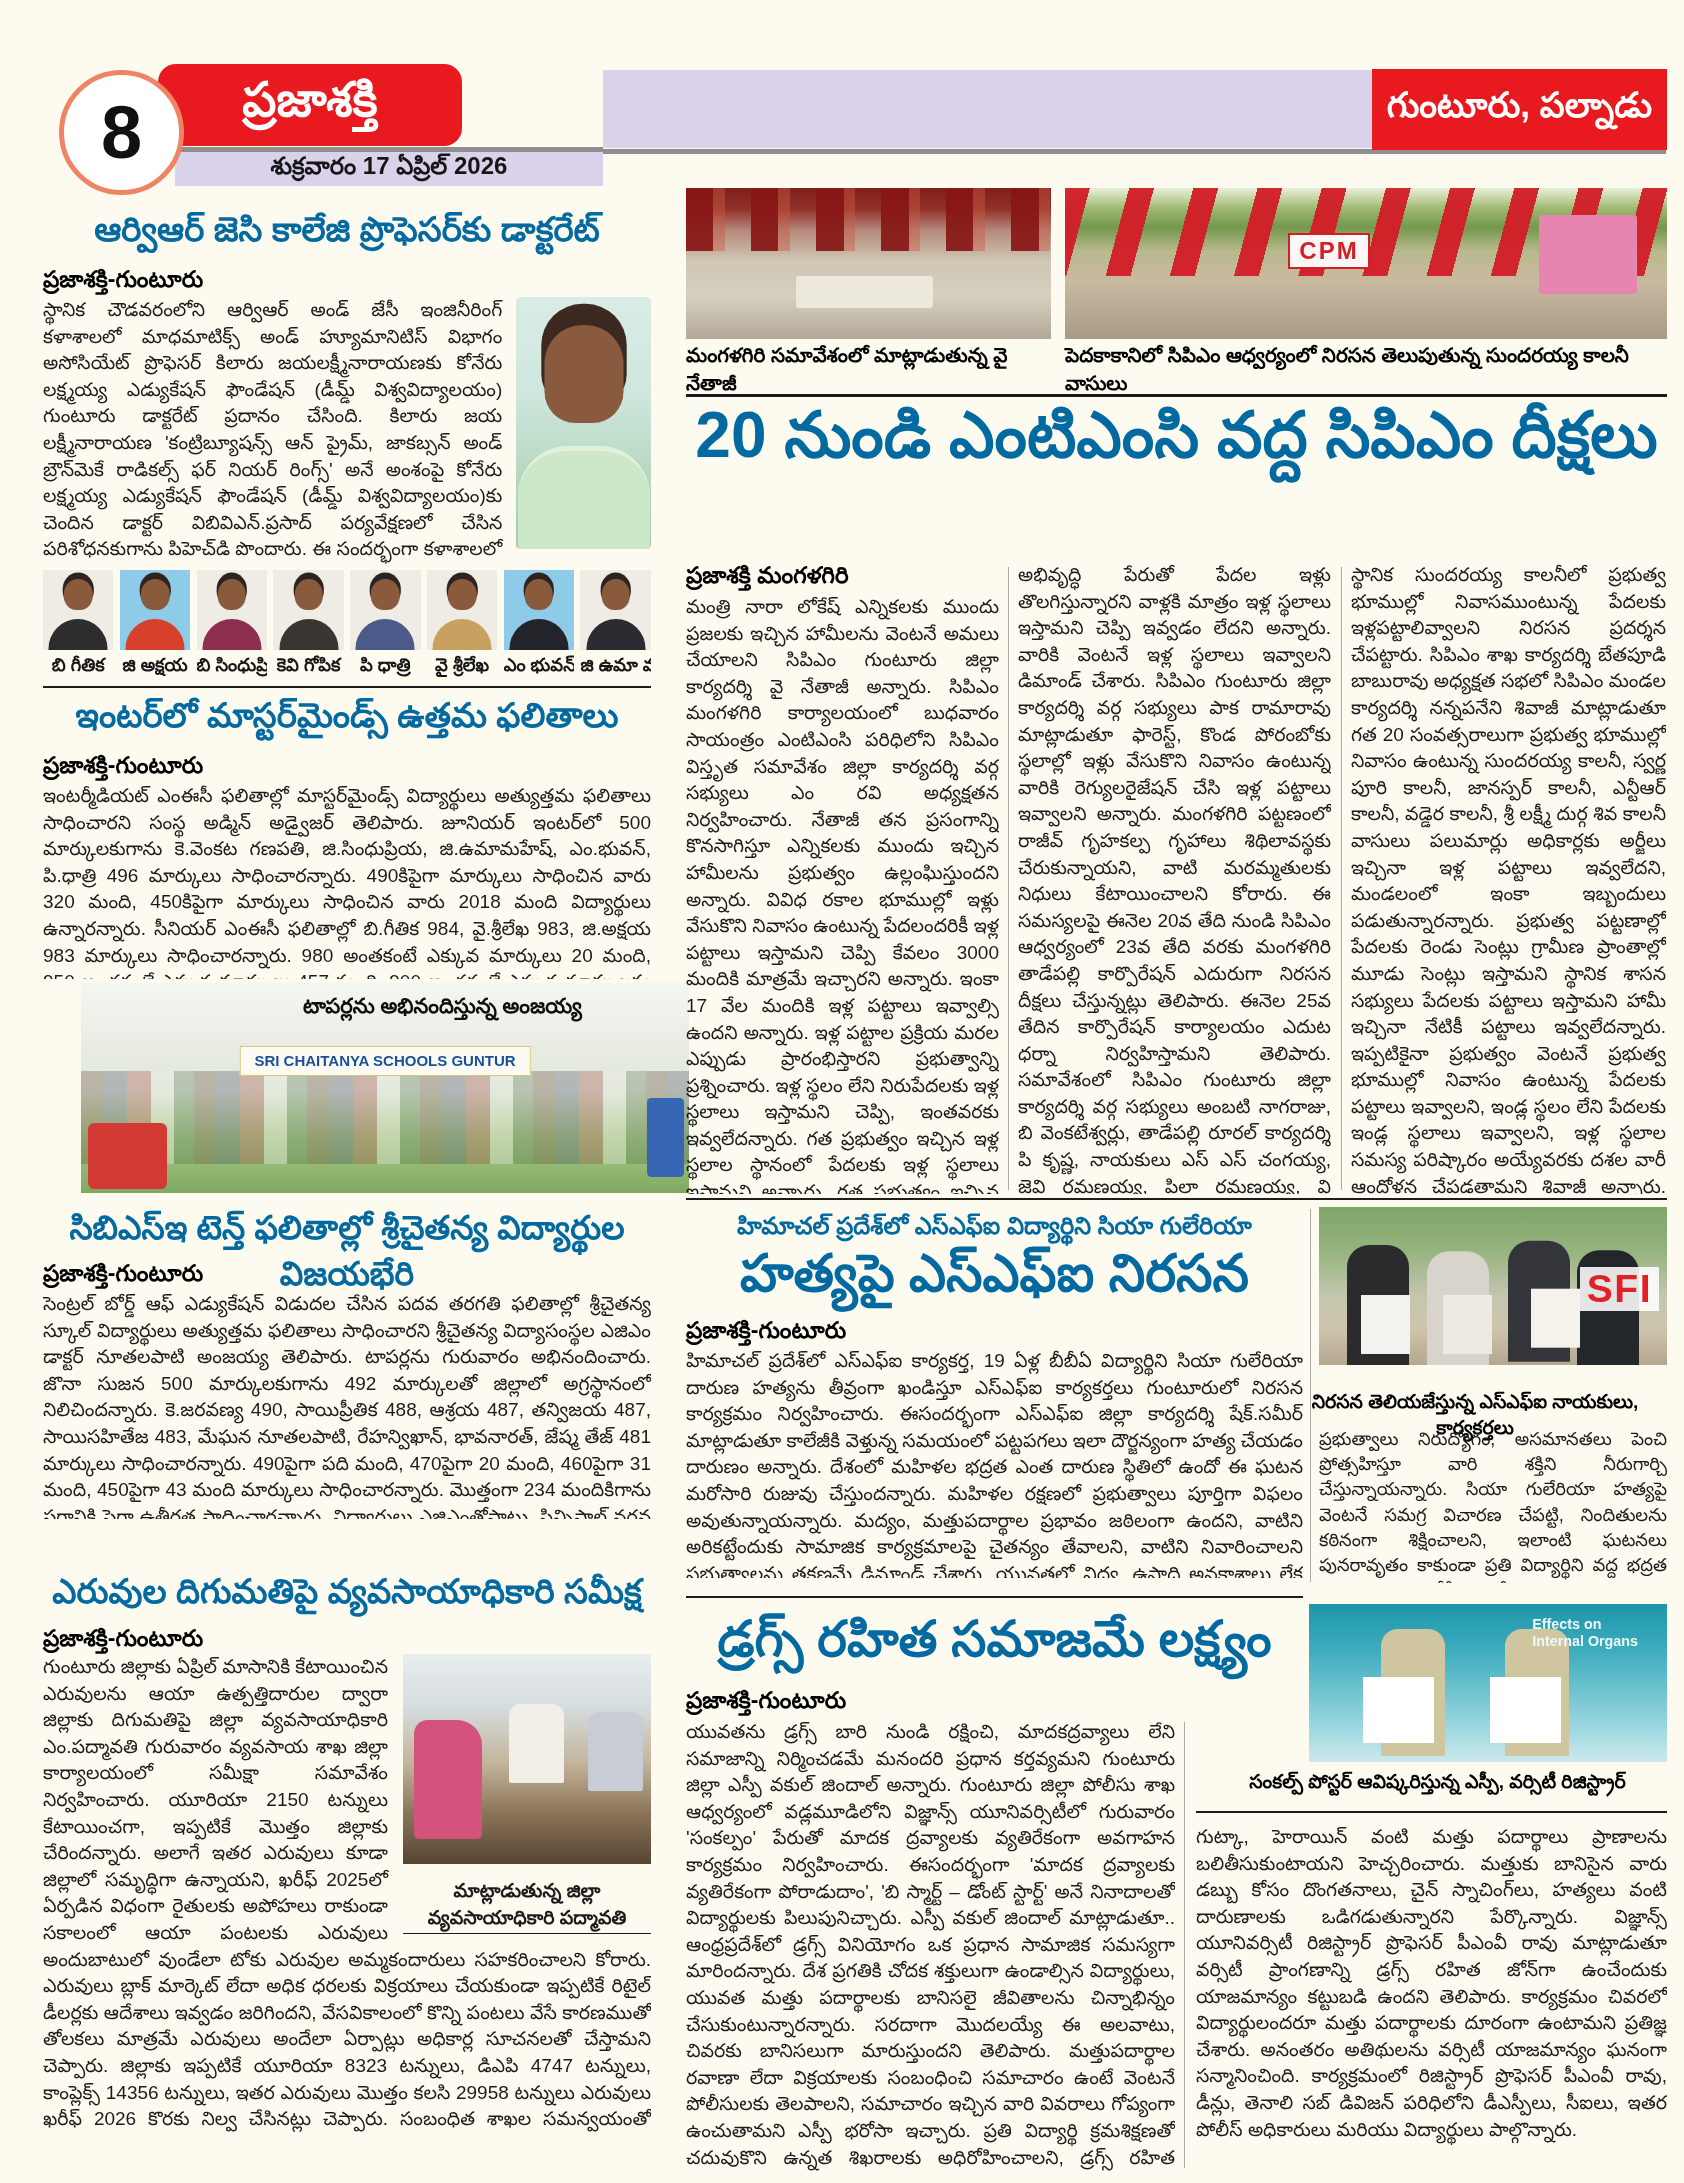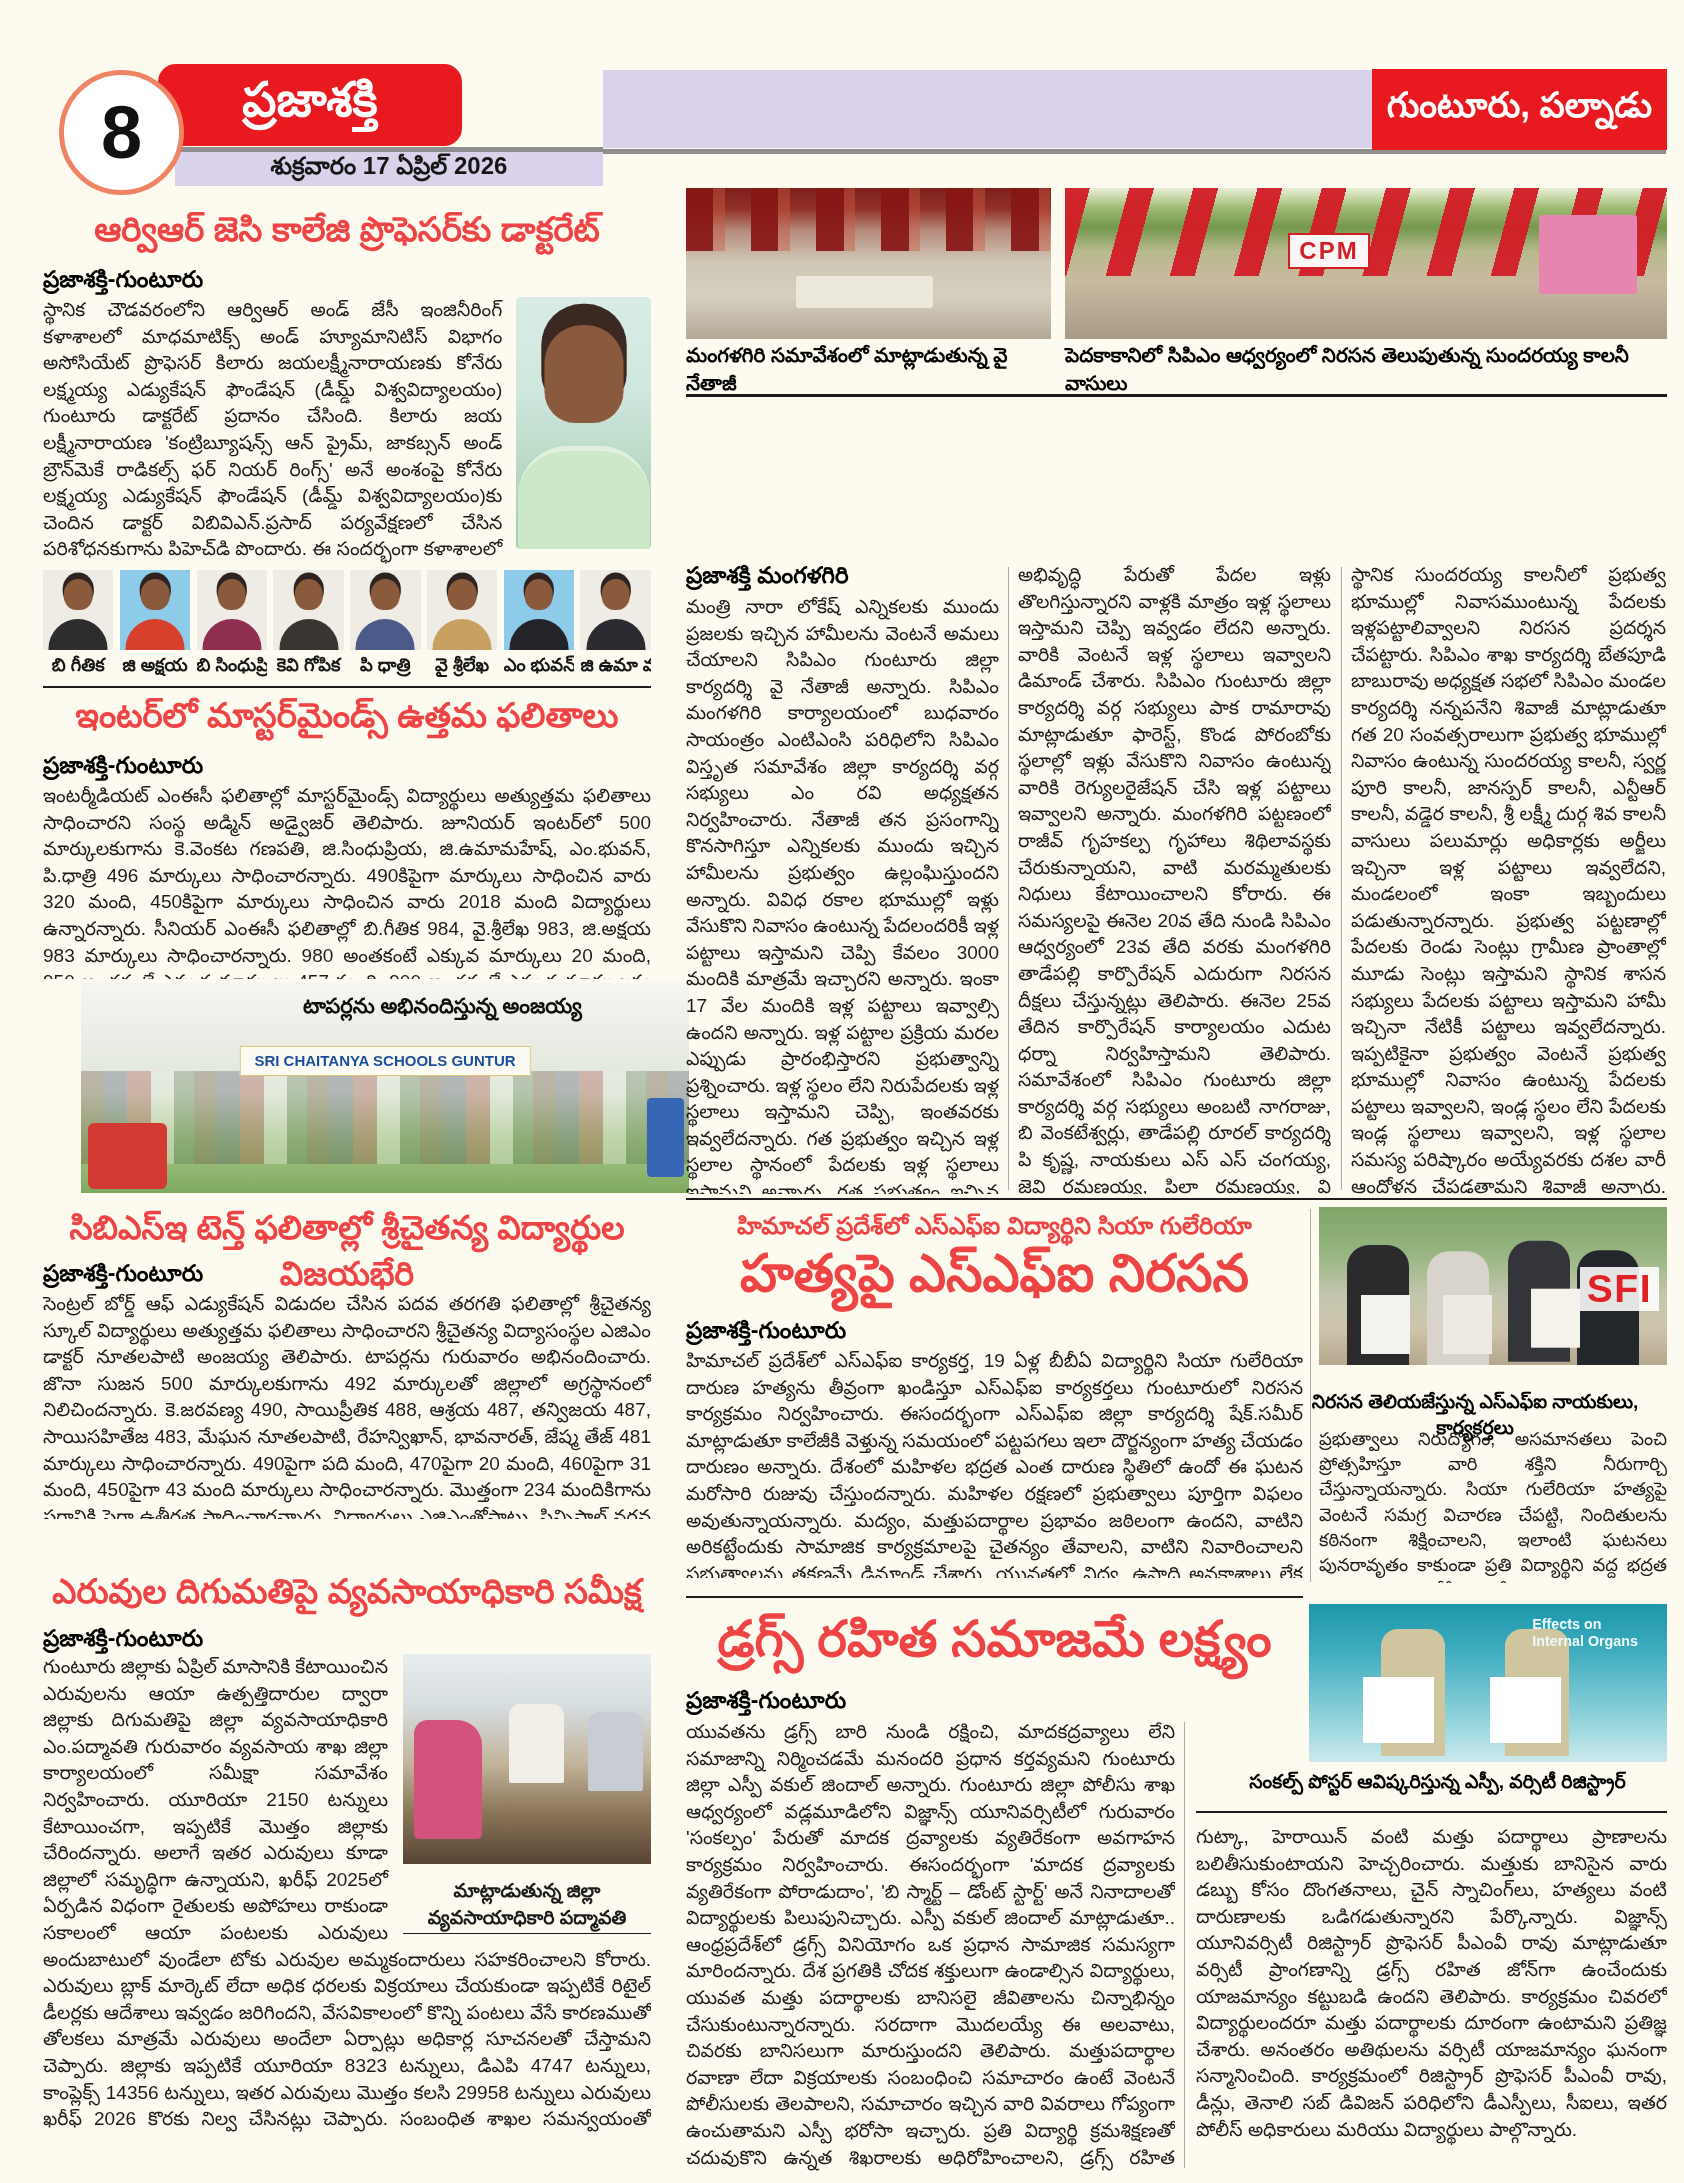--- a/index.html
+++ b/index.html
@@ -1,19 +1,19 @@
 <!DOCTYPE html>
 <html style="font-size:8.5px"><head>
 <meta charset="utf-8">
 <style>
   html,body { margin:0; padding:0; background:#dcdcdc; }
   #page { position:relative; width:1684px; height:2183px; background:#fdfbf0;
           font-family:"Liberation Sans", sans-serif; color:#161616; overflow:hidden; }
   .abs { position:absolute; }
-  .hl { font-weight:bold; text-align:center; color:#ef4444; }
+  .hl { font-weight:bold; text-align:center; color:#0369a1; }
   .byline { font-weight:bold; font-size:23px; color:#000; }
   .bt { font-size:19px; line-height:1.40; text-align:justify; overflow:hidden; color:#1b1b1b; }
   .cap { font-weight:bold; font-size:20px; color:#000; }
   .rule { background:#1c1c1c; }
   .vrule { background:#a9a9a9; }
 
   
   #hdr-lavright { left:603px; top:70px; width:1063px; height:78px; background:#d9d2ea; }
   #hdr-grayline-right { left:603px; top:149px; width:1063px; height:4.8px; background:#8e8e8e; }
   #hdr-logo { left:158px; top:64px; width:304px; height:82px; background:#e8191f; border-radius:18px;
@@ -234,20 +234,21 @@
     <div class="ms-table"></div>
   </div>
   <div class="abs cap" id="ms-cap1">మంగళగిరి సమావేశంలో మాట్లాడుతున్న వై నేతాజీ</div>
   <div class="abs" id="ms-photo2">
     <div class="cpm-banner">CPM</div>
     <div class="pink-banner"></div>
   </div>
   <div class="abs cap" id="ms-cap2">పెదకాకానిలో సిపిఎం ఆధ్వర్యంలో నిరసన తెలుపుతున్న సుందరయ్య కాలనీ వాసులు</div>
 
   <div class="abs rule" id="ms-rule-top"></div>
+  <div class="abs hl" id="ms-headline">20 నుండి ఎంటిఎంసి వద్ద సిపిఎం దీక్షలు</div>
 
   <div class="abs" id="ms-col1">
     <div class="byline">ప్రజాశక్తి మంగళగిరి</div>
     <div class="bt">మంత్రి నారా లోకేష్ ఎన్నికలకు ముందు ప్రజలకు ఇచ్చిన హామీలను వెంటనే అమలు చేయాలని సిపిఎం గుంటూరు జిల్లా కార్యదర్శి వై నేతాజీ అన్నారు. సిపిఎం మంగళగిరి కార్యాలయంలో బుధవారం సాయంత్రం ఎంటిఎంసి పరిధిలోని సిపిఎం విస్తృత సమావేశం జిల్లా కార్యదర్శి వర్గ సభ్యులు ఎం రవి అధ్యక్షతన నిర్వహించారు. నేతాజీ తన ప్రసంగాన్ని కొనసాగిస్తూ ఎన్నికలకు ముందు ఇచ్చిన హామీలను ప్రభుత్వం ఉల్లంఘిస్తుందని అన్నారు. వివిధ రకాల భూముల్లో ఇళ్లు వేసుకొని నివాసం ఉంటున్న పేదలందరికీ ఇళ్ల పట్టాలు ఇస్తామని చెప్పి కేవలం 3000 మందికి మాత్రమే ఇచ్చారని అన్నారు. ఇంకా 17 వేల మందికి ఇళ్ల పట్టాలు ఇవ్వాల్సి ఉందని అన్నారు. ఇళ్ల పట్టాల ప్రక్రియ మరల ఎప్పుడు ప్రారంభిస్తారని ప్రభుత్వాన్ని ప్రశ్నించారు. ఇళ్ల స్థలం లేని నిరుపేదలకు ఇళ్ల స్థలాలు ఇస్తామని చెప్పి, ఇంతవరకు ఇవ్వలేదన్నారు. గత ప్రభుత్వం ఇచ్చిన ఇళ్ల స్థలాల స్థానంలో పేదలకు ఇళ్ల స్థలాలు ఇస్తామని అన్నారు. గత ప్రభుత్వం ఇచ్చిన సెంటు స్థలాలు రాజధాని పరిధిలో కోర్టులో నిలిచిపోవడం జరిగిందని, వారికి మరల ఇళ్ల స్థలాలు ఇవ్వాలని డిమాండ్ చేశారు. తాడేపల్లి ప్రాంతంలో</div>
   </div>
   <div class="abs bt" id="ms-col2">అభివృద్ధి పేరుతో పేదల ఇళ్లు తొలగిస్తున్నారని వాళ్లకి మాత్రం ఇళ్ల స్థలాలు ఇస్తామని చెప్పి ఇవ్వడం లేదని అన్నారు. వారికి వెంటనే ఇళ్ల స్థలాలు ఇవ్వాలని డిమాండ్ చేశారు. సిపిఎం గుంటూరు జిల్లా కార్యదర్శి వర్గ సభ్యులు పాక రామారావు మాట్లాడుతూ ఫారెస్ట్, కొండ పోరంబోకు స్థలాల్లో ఇళ్లు వేసుకొని నివాసం ఉంటున్న వారికి రెగ్యులరైజేషన్ చేసి ఇళ్ల పట్టాలు ఇవ్వాలని అన్నారు. మంగళగిరి పట్టణంలో రాజీవ్ గృహకల్ప గృహాలు శిథిలావస్థకు చేరుకున్నాయని, వాటి మరమ్మతులకు నిధులు కేటాయించాలని కోరారు. ఈ సమస్యలపై ఈనెల 20వ తేది నుండి సిపిఎం ఆధ్వర్యంలో 23వ తేది వరకు మంగళగిరి తాడేపల్లి కార్పొరేషన్ ఎదురుగా నిరసన దీక్షలు చేస్తున్నట్లు తెలిపారు. ఈనెల 25వ తేదిన కార్పొరేషన్ కార్యాలయం ఎదుట ధర్నా నిర్వహిస్తామని తెలిపారు. సమావేశంలో సిపిఎం గుంటూరు జిల్లా కార్యదర్శి వర్గ సభ్యులు అంబటి నాగరాజు, బి వెంకటేశ్వర్లు, తాడేపల్లి రూరల్ కార్యదర్శి పి కృష్ణ, నాయకులు ఎస్ ఎస్ చంగయ్య, జెవి రమణయ్య, పిల్లా రమణయ్య, వి రాఘవులు, వల్లెల మల్లి బాలకృష్ణ, ఎ దుర్గారావు, యు దుర్గారావు, ఎం బాలాజీ పాల్గొన్నారు. ప్రజాశక్తి - పెదకాకాని : మండల కేంద్రమైన పెదకాకానిలో సిపిఎం ఆధ్వర్యంలో గురువారం</div>
   <div class="abs bt" id="ms-col3">స్థానిక సుందరయ్య కాలనీలో ప్రభుత్వ భూముల్లో నివాసముంటున్న పేదలకు ఇళ్లపట్టాలివ్వాలని నిరసన ప్రదర్శన చేపట్టారు. సిపిఎం శాఖ కార్యదర్శి బేతపూడి బాబురావు అధ్యక్షత సభలో సిపిఎం మండల కార్యదర్శి నన్నపనేని శివాజీ మాట్లాడుతూ గత 20 సంవత్సరాలుగా ప్రభుత్వ భూముల్లో నివాసం ఉంటున్న సుందరయ్య కాలనీ, స్వర్ణ పూరి కాలనీ, జానస్పర్ కాలనీ, ఎన్టీఆర్ కాలనీ, వడ్డెర కాలనీ, శ్రీ లక్ష్మీ దుర్గ శివ కాలనీ వాసులు పలుమార్లు అధికార్లకు అర్జీలు ఇచ్చినా ఇళ్ల పట్టాలు ఇవ్వలేదని, మండలంలో ఇంకా ఇబ్బందులు పడుతున్నారన్నారు. ప్రభుత్వ పట్టణాల్లో పేదలకు రెండు సెంట్లు గ్రామీణ ప్రాంతాల్లో మూడు సెంట్లు ఇస్తామని స్థానిక శాసన సభ్యులు పేదలకు పట్టాలు ఇస్తామని హామీ ఇచ్చినా నేటికీ పట్టాలు ఇవ్వలేదన్నారు. ఇప్పటికైనా ప్రభుత్వం వెంటనే ప్రభుత్వ భూముల్లో నివాసం ఉంటున్న పేదలకు పట్టాలు ఇవ్వాలని, ఇండ్ల స్థలం లేని పేదలకు ఇండ్ల స్థలాలు ఇవ్వాలని, ఇళ్ల స్థలాల సమస్య పరిష్కారం అయ్యేవరకు దశల వారీ ఆందోళన చేపడతామని శివాజీ అన్నారు. కార్యక్రమంలో సిపిఎం నాయకులు బురదగుంట సాంబయ్య, సుందరయ్య కాలనీ వాసులు పాల్గొన్నారు.</div>
   <div class="abs vrule" id="ms-vr1"></div>
   <div class="abs vrule" id="ms-vr2"></div>
   <div class="abs rule" id="ms-rule-bottom"></div>

